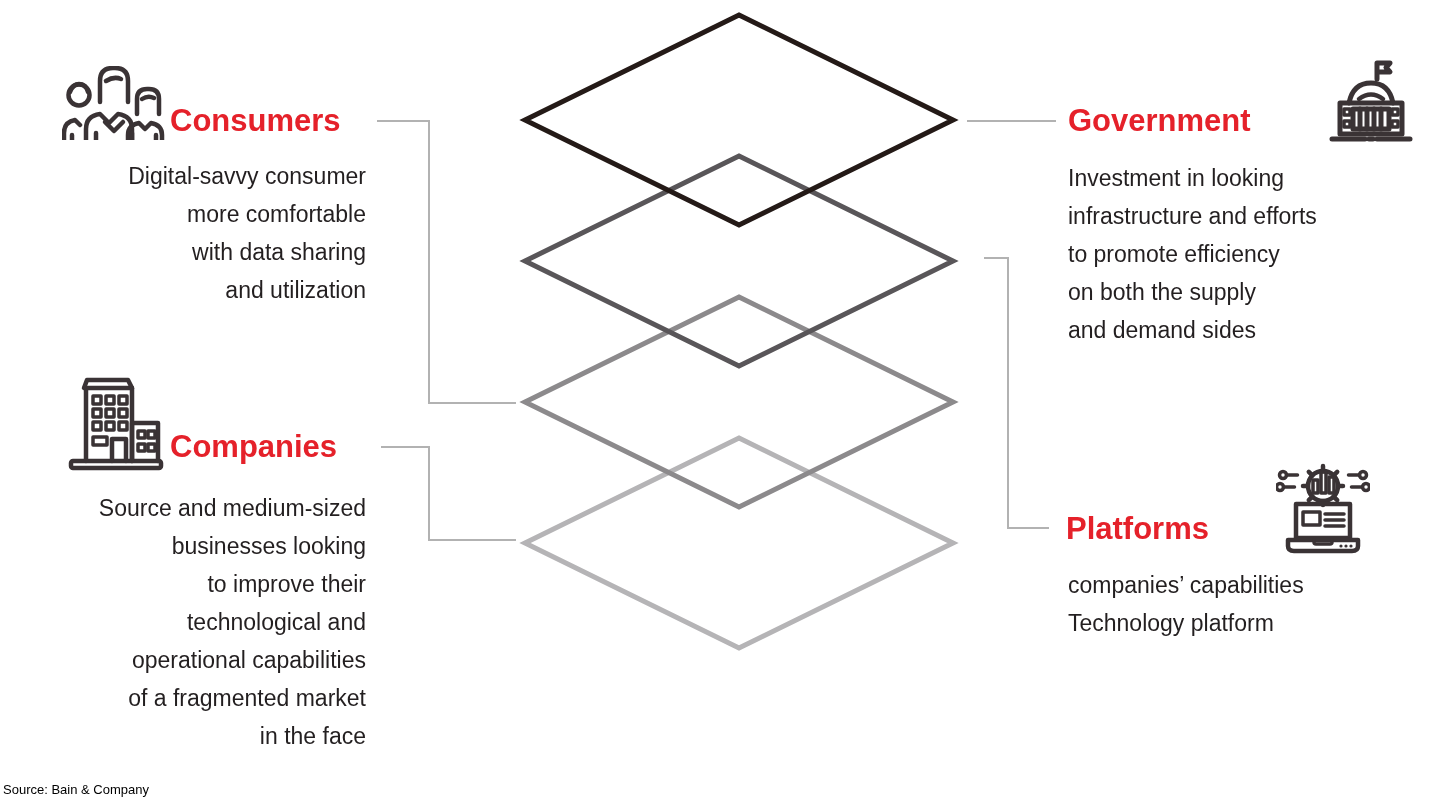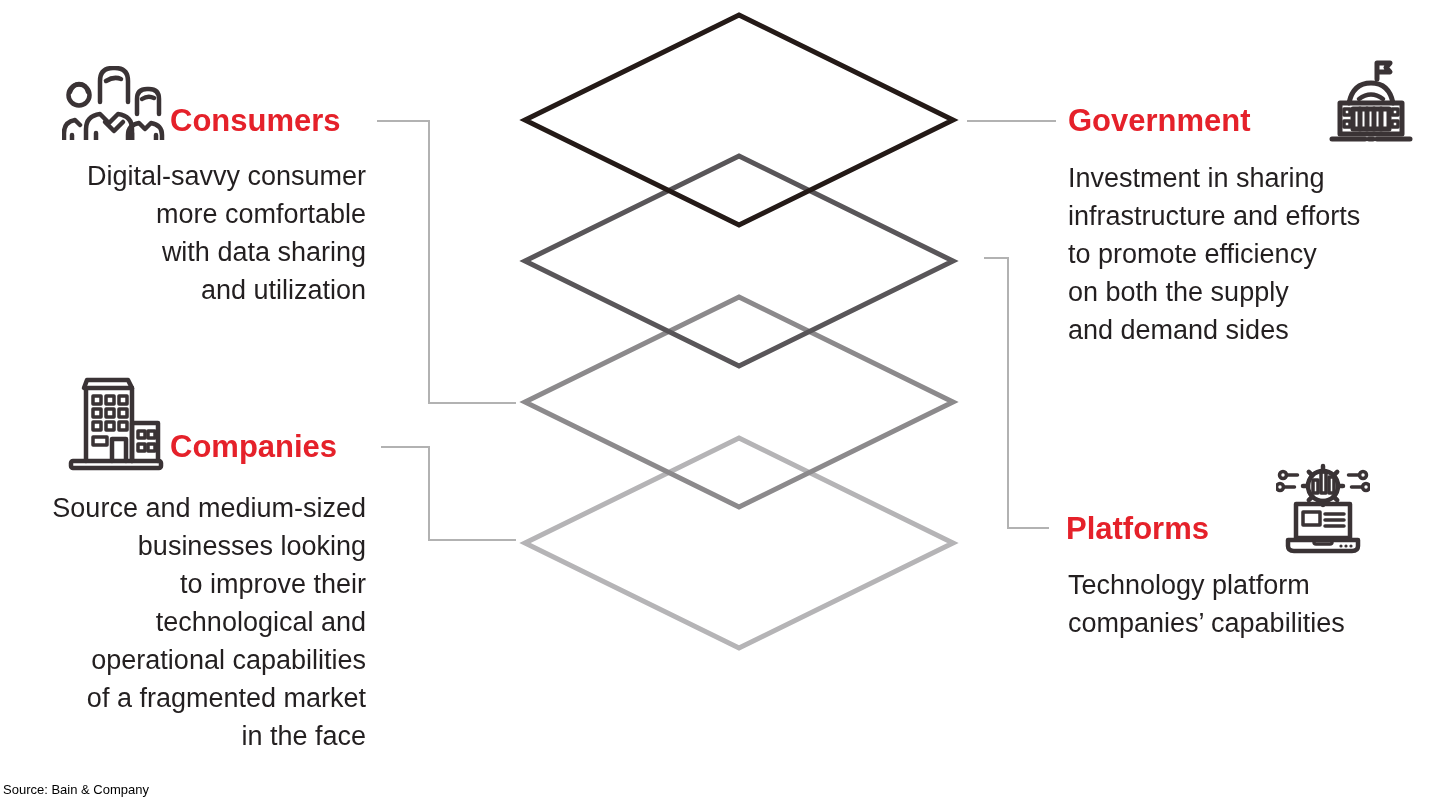--- a/index.html
+++ b/index.html
@@ -14,21 +14,21 @@
     position:relative;width:1440px;height:810px;background:#ffffff;overflow:hidden;
     font-family:"Liberation Sans",sans-serif;color:var(--text-color);
   }
   .stack-svg{position:absolute;left:0;top:0;}
   .stack-svg polygon{fill:none;stroke-width:5;}
   .stack-svg .connector{fill:none;stroke-width:2;}
   .group-label{
     position:absolute;font-size:31px;font-weight:700;line-height:36px;white-space:nowrap;
     color:var(--accent-red);
   }
-  .desc{position:absolute;font-size:27px;line-height:38px;}
+  .desc{position:absolute;font-size:23px;line-height:38px;}
   .desc div{white-space:nowrap;}
   .desc.right{text-align:right;}
   .icon{position:absolute;}
   .icon svg{display:block;}
   .icon path,.icon rect,.icon circle,.icon polyline{
     fill:none;stroke:var(--icon-stroke);stroke-width:4.5;stroke-linecap:round;stroke-linejoin:round;
   }
   .icon .thick{stroke-width:5;}
   .icon .thin{stroke-width:3.5;}
   .icon .dot{fill:var(--icon-stroke);stroke:none;}
@@ -84,21 +84,21 @@
       <path class="thick" d="M34,51 V71 M41,51 V71 M48,51 V71 M55,51 V71"></path>
       <rect class="thin" x="18" y="51" width="6" height="6"></rect>
       <rect class="thin" x="18" y="63" width="6" height="6"></rect>
       <rect class="thin" x="66" y="51" width="6" height="6"></rect>
       <rect class="thin" x="66" y="63" width="6" height="6"></rect>
       <path class="thick" d="M6,81 h33 M51,81 h33 M43,81 h4"></path>
     </svg>
   </div>
   <div class="group-label" style="left:1068px;top:103px;">Government</div>
   <div class="desc" style="left:1068px;top:159px;">
-    <div>Investment in sharing</div>
+    <div>Investment in looking</div>
     <div>infrastructure and efforts</div>
     <div>to promote efficiency</div>
     <div>on both the supply</div>
     <div>and demand sides</div>
   </div>
 
   <div class="icon" style="left:68px;top:376px;">
     <svg width="96" height="96" viewBox="0 0 96 96">
       <rect x="3" y="85" width="90" height="7" rx="2"></rect>
       <path d="M18,85 V12 h46 v73"></path>
@@ -149,19 +149,19 @@
       <path class="thin" d="M49,52 h19 M49,58 h19 M49,64 h19"></path>
       <path d="M12,78 h70 v6 q0,5 -6,5 H18 q-6,0 -6,-5 z"></path>
       <path class="thin" d="M38,78 v2 q0,2 2,2 h14 q2,0 2,-2 v-2"></path>
       <circle class="dot" cx="65" cy="84" r="1.6"></circle>
       <circle class="dot" cx="70" cy="84" r="1.6"></circle>
       <circle class="dot" cx="75" cy="84" r="1.6"></circle>
     </svg>
   </div>
   <div class="group-label" style="left:1066px;top:511px;">Platforms</div>
   <div class="desc" style="left:1068px;top:566px;">
+    <div>companies’ capabilities</div>
     <div>Technology platform</div>
-    <div>companies’ capabilities</div>
   </div>
 
   <div class="source">Source: Bain &amp; Company</div>
 
 </div>
 
 </body></html>

